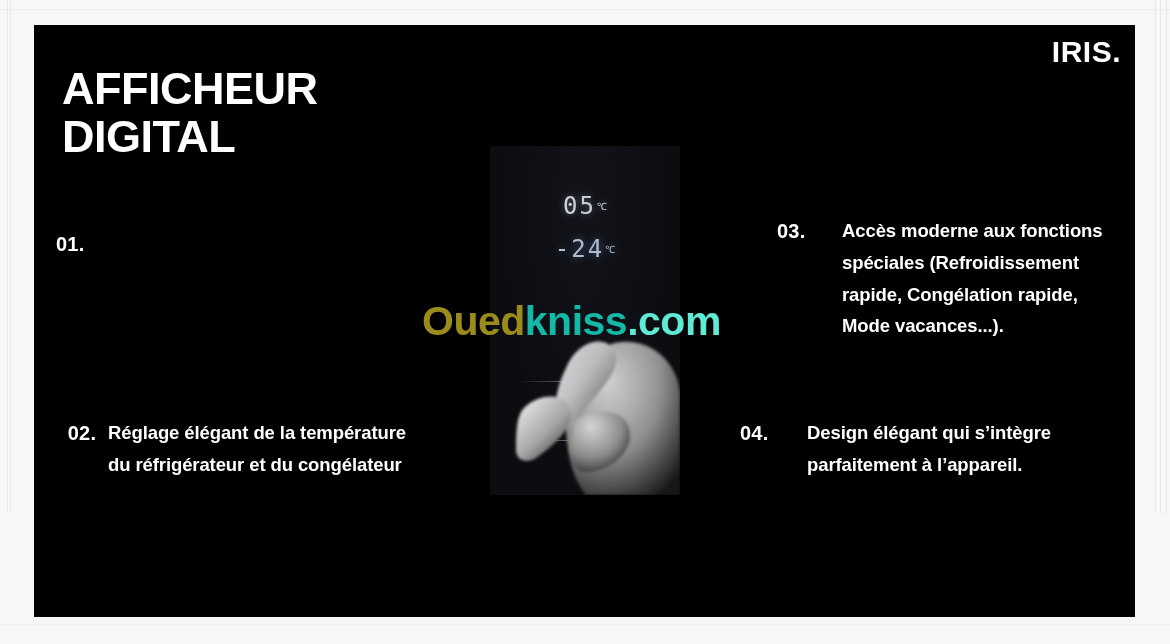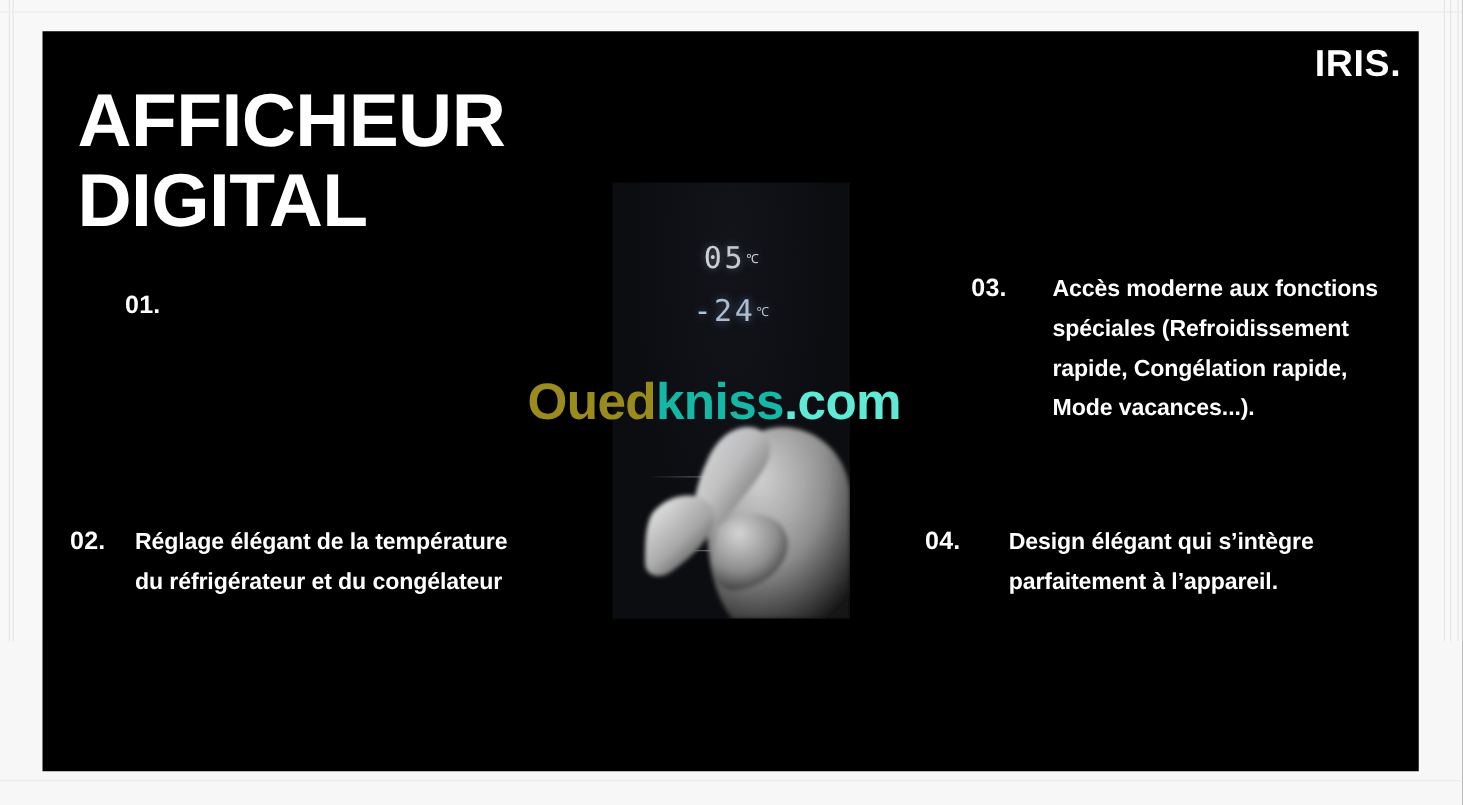--- a/index.html
+++ b/index.html
@@ -68,21 +68,21 @@
     font-family: "Liberation Sans", sans-serif;
   }
   #logo .dot { font-size: 30px; }
 
   
   #headline {
     position: absolute;
     left: 28px;
     top: 23px;
     color: #ffffff;
-    font-size: 60px;
+    font-size: 45px;
     font-weight: bold;
     line-height: 1.07;
     letter-spacing: -0.5px;
     font-family: "Liberation Sans", sans-serif;
     margin-top: 17px;
   }
   #headline .line { display: block; }
 
   
   .feature {
@@ -101,23 +101,23 @@
   }
   .feature .body {
     font-size: 18.5px;
     font-weight: bold;
     line-height: 1.72;
     letter-spacing: -0.1px;
   }
   .feature .body .line { display: block; white-space: nowrap; }
 
   #feature-01 { left: 22px;  top: 203px; }
-  #feature-01 .num  { width: 50px; margin-left: 44px; }
+  #feature-01 .num  { width: 50px; }
   #feature-02 { left: 22px;  top: 392px; }
-  #feature-02 .num  { width: 52px; }
+  #feature-02 .num  { width: 52px; text-align: center; }
   #feature-03 { left: 696px; top: 190px; }
   #feature-03 .num  { width: 65px; margin-left: 47px; }
   #feature-04 { left: 706px; top: 392px; }
   #feature-04 .num  { width: 67px; }
 
   
   #panel {
     position: absolute;
     left: 456px;
     top: 121px;

